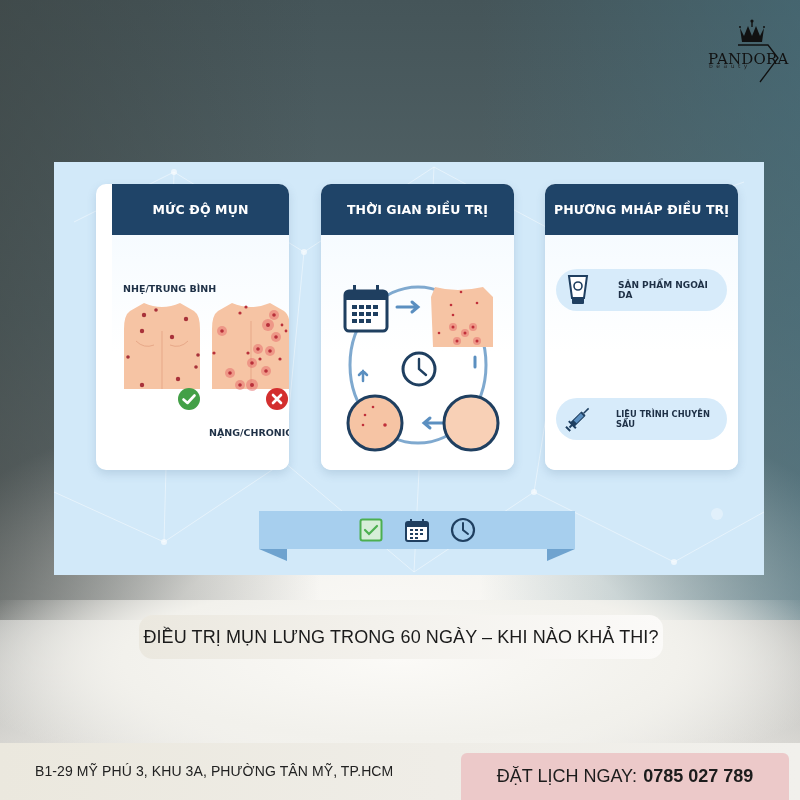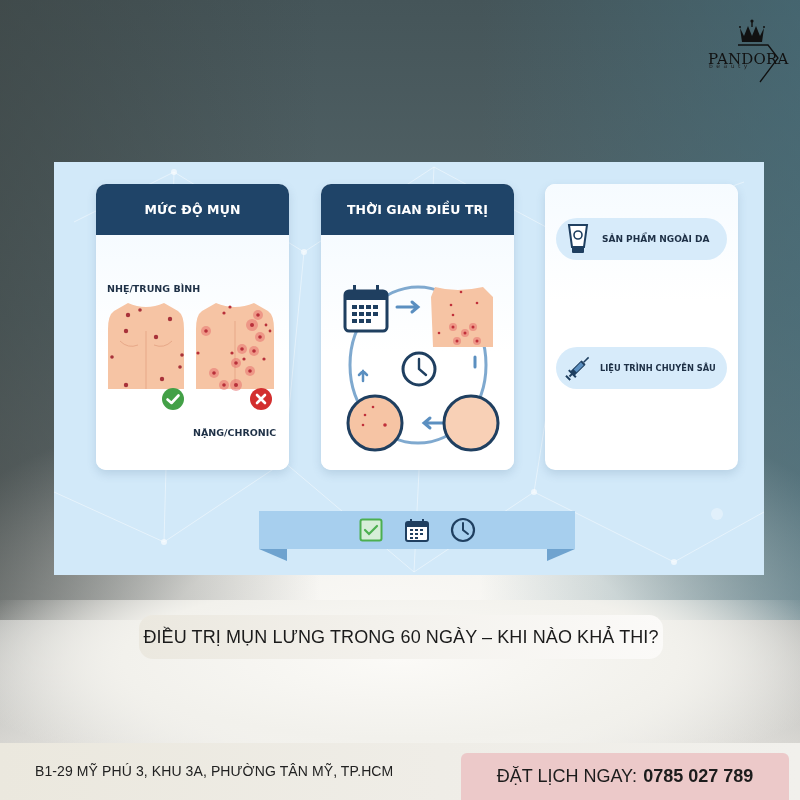--- a/index.html
+++ b/index.html
@@ -39,21 +39,21 @@
     background: #d2e9f9;
     overflow: hidden;
   }
   .net { position: absolute; left: 0; top: 0; width: 710px; height: 413px; }
 
   .card {
     position: absolute; top: 22px; width: 193px; height: 286px;
     background: #ffffff; border-radius: 10px; overflow: hidden;
     box-shadow: 0 4px 10px rgba(60,100,140,0.18);
   }
-  .card-1 { left: 42px; }
+  .card-1 { left: 42px; padding-left: 16px; }
   .card-2 { left: 267px; text-align: right; }
   .card-3 { left: 491px; }
   .card-head {
     height: 51px; background: #1f4468;
     display: flex; align-items: center; justify-content: center;
     color: #fff; font-weight: bold; font-size: 12.5px; letter-spacing: 0.1px;
   }
   .card-body { position: relative; height: 235px; background: linear-gradient(180deg,#f6fbff 0%,#ffffff 50%); }
 
   .lbl-mild { position: absolute; left: 11px; top: 48px; font-size: 9.5px; font-weight: bold; color: #1e3046; }
@@ -62,21 +62,21 @@
   .back-severe { position: absolute; left: 98px; top: 66px; }
   .badge-ok { position: absolute; left: 65px; top: 152px; }
   .badge-no { position: absolute; left: 153px; top: 152px; }
 
   .cycle { position: absolute; left: 14px; top: 12px; }
 
   .pill {
     position: absolute; left: 11px; width: 171px; height: 42px;
     background: #d7ebfa; border-radius: 21px;
     display: flex; align-items: center;
-    font-size: 9px; font-weight: bold; color: #1e3046;
+    font-size: 9px; font-weight: bold; color: #1e3046; gap: 16px;
   }
   .pill-1 { top: 34px; }
   .pill-2 { top: 99px; }
   .pill-3 { top: 163px; }
   .pill .ic { width: 44px; height: 42px; display: flex; align-items: center; justify-content: center; }
   .pill .tx { flex: 1; text-align: center; padding-right: 10px; }
   .pill-1 .tx { text-align: left; padding-left: 2px; }
   .pill-3 .tx { text-align: left; padding-left: 0; font-size: 8.3px; }
 
   
@@ -303,20 +303,21 @@
           <g clip-path="url(#cl2)">
               <rect x="106" y="148" width="60" height="60" fill="#f8d0b6"></rect>
             </g>
           <circle cx="136" cy="176" r="27" fill="none" stroke="#1f3f60" stroke-width="3"></circle>
         </g>
       </svg>
     </div>
   </div>
 
   <div class="card card-3">
+    <div class="card-head">PHƯƠNG MHÁP ĐIỀU TRỊ</div>
     <div class="card-body">
       <div class="pill pill-1">
         <span class="ic">
           <svg width="22" height="32" viewBox="0 0 22 32">
               <path d="M2 2 L20 2 L17 24 L5 24 Z" fill="#fff" stroke="#1f3f60" stroke-width="2"></path>
               <circle cx="11" cy="12" r="4" fill="none" stroke="#1f3f60" stroke-width="1.6"></circle>
               <rect x="5" y="24" width="12" height="6" rx="1" fill="#1f3f60"></rect>
             </svg>
         </span>
         <span class="tx">SẢN PHẨM NGOÀI DA</span>

